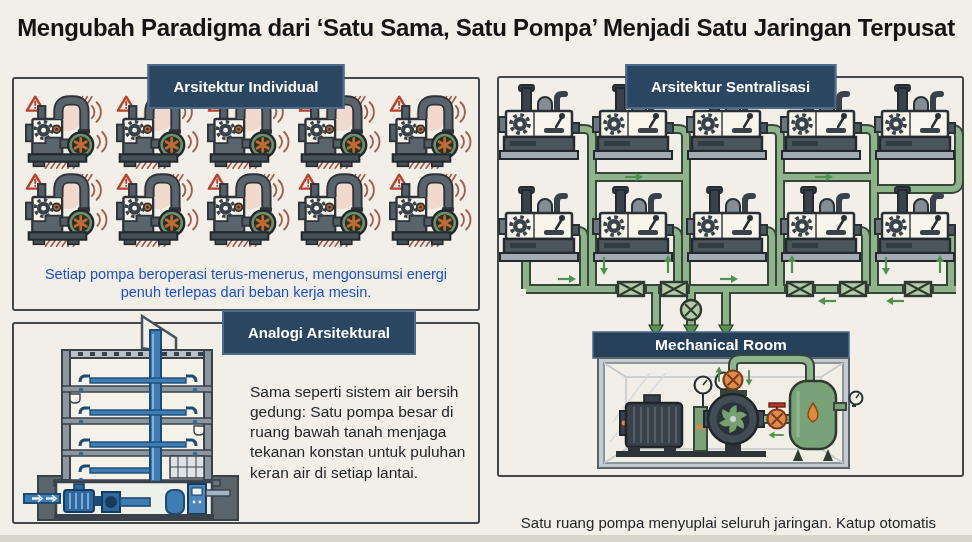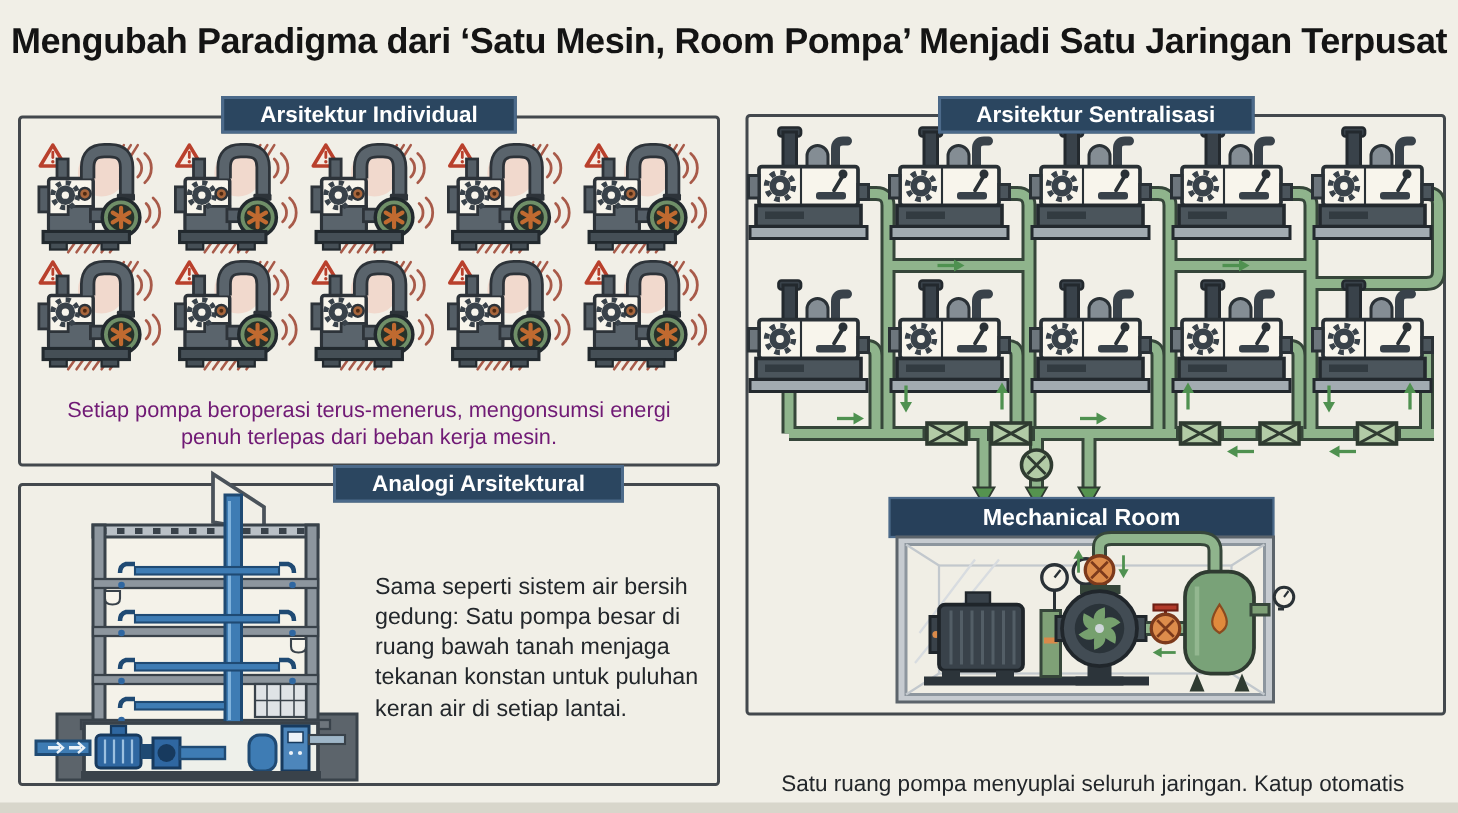--- a/index.html
+++ b/index.html
@@ -5,28 +5,28 @@
   html,body{margin:0;padding:0;background:#e7e5da;}
   .canvas{position:relative;width:972px;height:542px;background:#f1efe7;overflow:hidden;
           font-family:"Liberation Sans",sans-serif;color:#1c1c1c;}
   .title{position:absolute;top:14px;left:0;width:100%;text-align:center;
          font-size:24px;font-weight:bold;letter-spacing:-0.3px;white-space:nowrap;color:#141414;}
   .panel{position:absolute;border:2px solid #43484d;border-radius:3px;background:transparent;}
   .panel-a{left:12px;top:77px;width:464px;height:230px;}
   .panel-b{left:12px;top:322px;width:464px;height:198px;}
   .panel-c{left:497px;top:76px;width:463px;height:397px;}
   .phead{position:absolute;background:#2b4660;border:2px solid #4c6a8a;color:#fff;
-         font-size:15px;font-weight:bold;text-align:center;padding:2px 24px;white-space:nowrap;z-index:3;}
+         font-size:15px;font-weight:bold;text-align:center;padding:12px 24px;white-space:nowrap;z-index:3;}
   .phead-a{left:50%;top:-15px;transform:translateX(-50%);}
   .phead-b{left:208px;top:-14px;}
   .phead-c{left:50%;top:-14px;transform:translateX(-50%);}
   .mgrid{position:absolute;left:0;top:14px;width:100%;}
   .mrow{display:flex;justify-content:space-around;padding:0 4px;}
   .vp{width:86px;height:78px;overflow:visible;}
-  .cap{position:absolute;left:0;width:100%;text-align:center;font-size:14.5px;line-height:1.28;color:#701a75;}
+  .cap{position:absolute;left:0;width:100%;text-align:center;font-size:14.5px;line-height:1.28;color:#1d4ed8;}
   .cap-a{bottom:7px;}
   .cap-a span{display:inline-block;max-width:430px;}
   .cap-c{position:absolute;left:497px;top:481px;width:463px;text-align:center;
          font-size:15px;line-height:1.3;color:#22262a;}
   .cap-c span{display:inline-block;max-width:450px;margin-top:32px;}
   .body-b{position:absolute;left:236px;top:58px;width:226px;font-size:15.5px;line-height:1.3;color:#23272b;}
   .bsvg{position:absolute;left:10px;top:-10px;width:222px;height:212px;overflow:visible;z-index:2;}
   .netsvg{position:absolute;left:-1px;top:-1px;width:463px;height:397px;overflow:visible;}
   .bottom-strip{position:absolute;left:0;bottom:0;width:100%;height:7px;background:#d8d6cb;}
   .po{fill:none;stroke:#36463a;stroke-width:10;stroke-linejoin:round;}
@@ -108,21 +108,21 @@
       <rect x="-16" y="-5" width="4" height="10" fill="#36463a"></rect>
       <rect x="12" y="-5" width="4" height="10" fill="#36463a"></rect>
       <rect x="-13" y="-7" width="26" height="14" fill="#b2cba6" stroke="#2f3b31" stroke-width="2.4"></rect>
       <path d="M-13 -7 L13 7 M13 -7 L-13 7" stroke="#2f3b31" stroke-width="2"></path>
     </g>
   </defs>
 </svg>
 
 <div class="canvas">
 
-  <div class="title">Mengubah Paradigma dari ‘Satu Mesin, Room Pompa’ Menjadi Satu Jaringan Terpusat</div>
+  <div class="title">Mengubah Paradigma dari ‘Satu Sama, Satu Pompa’ Menjadi Satu Jaringan Terpusat</div>
 
   <section class="panel panel-a">
     <div class="phead phead-a">
       <span>Arsitektur Individual</span>
     </div>
     <div class="mgrid">
       <div class="mrow">
         <svg class="vp" viewBox="0 0 92 84">
             <use href="#sym-vpump"></use>
           </svg>

